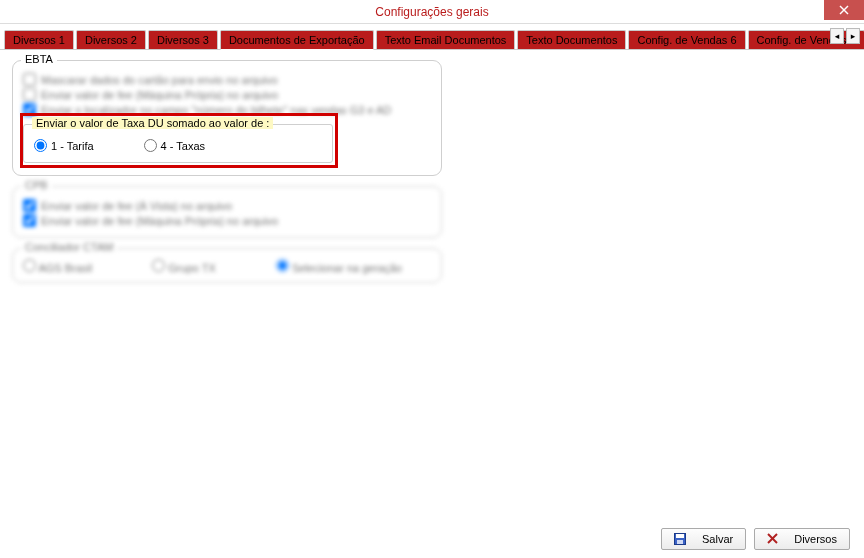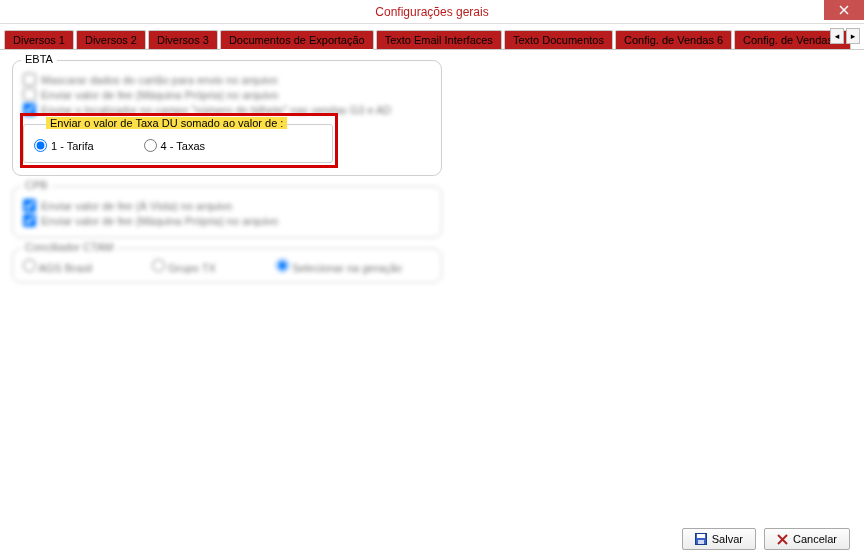--- a/index.html
+++ b/index.html
@@ -148,38 +148,38 @@
     display: flex;
     gap: 8px;
   }
   .btn {
     border: 1px solid #aaa;
     background: linear-gradient(#fdfdfd, #ececec);
     padding: 4px 12px;
     font-size: 11px;
     cursor: pointer;
     display: flex;
-    align-items: flex-end;
-    gap: 5px;
+    align-items: flex-start;
+    gap: 16px;
     border-radius: 2px;
   }
   .icon-save {
     width: 12px; height: 12px;
   }
   .icon-cancel {
     width: 11px; height: 11px;
   }
   input[type=checkbox], input[type=radio] {
     margin: 0;
   }
   .sub-legend {
     position: absolute;
     top: -8px;
-    left: 22px;
-    background: #fde047;
+    left: 8px;
+    background: #fef9c3;
     padding: 0 4px;
     font-size: 11px;
     white-space: nowrap;
   }
   .radio-row-wide {
     display: flex;
     gap: 60px;
     align-items: center;
   }
 </style>
@@ -194,21 +194,21 @@
       <line x1="9" y1="1" x2="1" y2="9" stroke="#fff" stroke-width="1.4"></line>
     </svg>
   </div>
 </div>
 
 <div class="tabrow">
   <div class="tab">Diversos 1</div>
   <div class="tab">Diversos 2</div>
   <div class="tab">Diversos 3</div>
   <div class="tab active" style="position:relative;">Documentos de Exportação</div>
-  <div class="tab">Texto Email Interfaces</div>
+  <div class="tab">Texto Email Documentos</div>
   <div class="tab">Texto Documentos</div>
   <div class="tab">Config. de Vendas 6</div>
   <div class="tab">Config. de Vendas 2</div>
 
   <div class="tab-spinner">
     <div class="spin-btn">◂</div>
     <div class="spin-btn">▸</div>
   </div>
 </div>
 
@@ -285,15 +285,15 @@
       <rect x="2" y="1" width="8" height="4" fill="#fff"></rect>
       <rect x="3" y="7" width="6" height="4" fill="#cfd9f4"></rect>
     </svg>
     <span>Salvar</span>
   </div>
   <div class="btn">
     <svg class="icon-cancel" viewBox="0 0 11 11">
       <line x1="1" y1="1" x2="10" y2="10" stroke="#b02020" stroke-width="2"></line>
       <line x1="10" y1="1" x2="1" y2="10" stroke="#b02020" stroke-width="2"></line>
     </svg>
-    <span>Cancelar</span>
+    <span>Diversos</span>
   </div>
 </div>
 
 </body></html>

